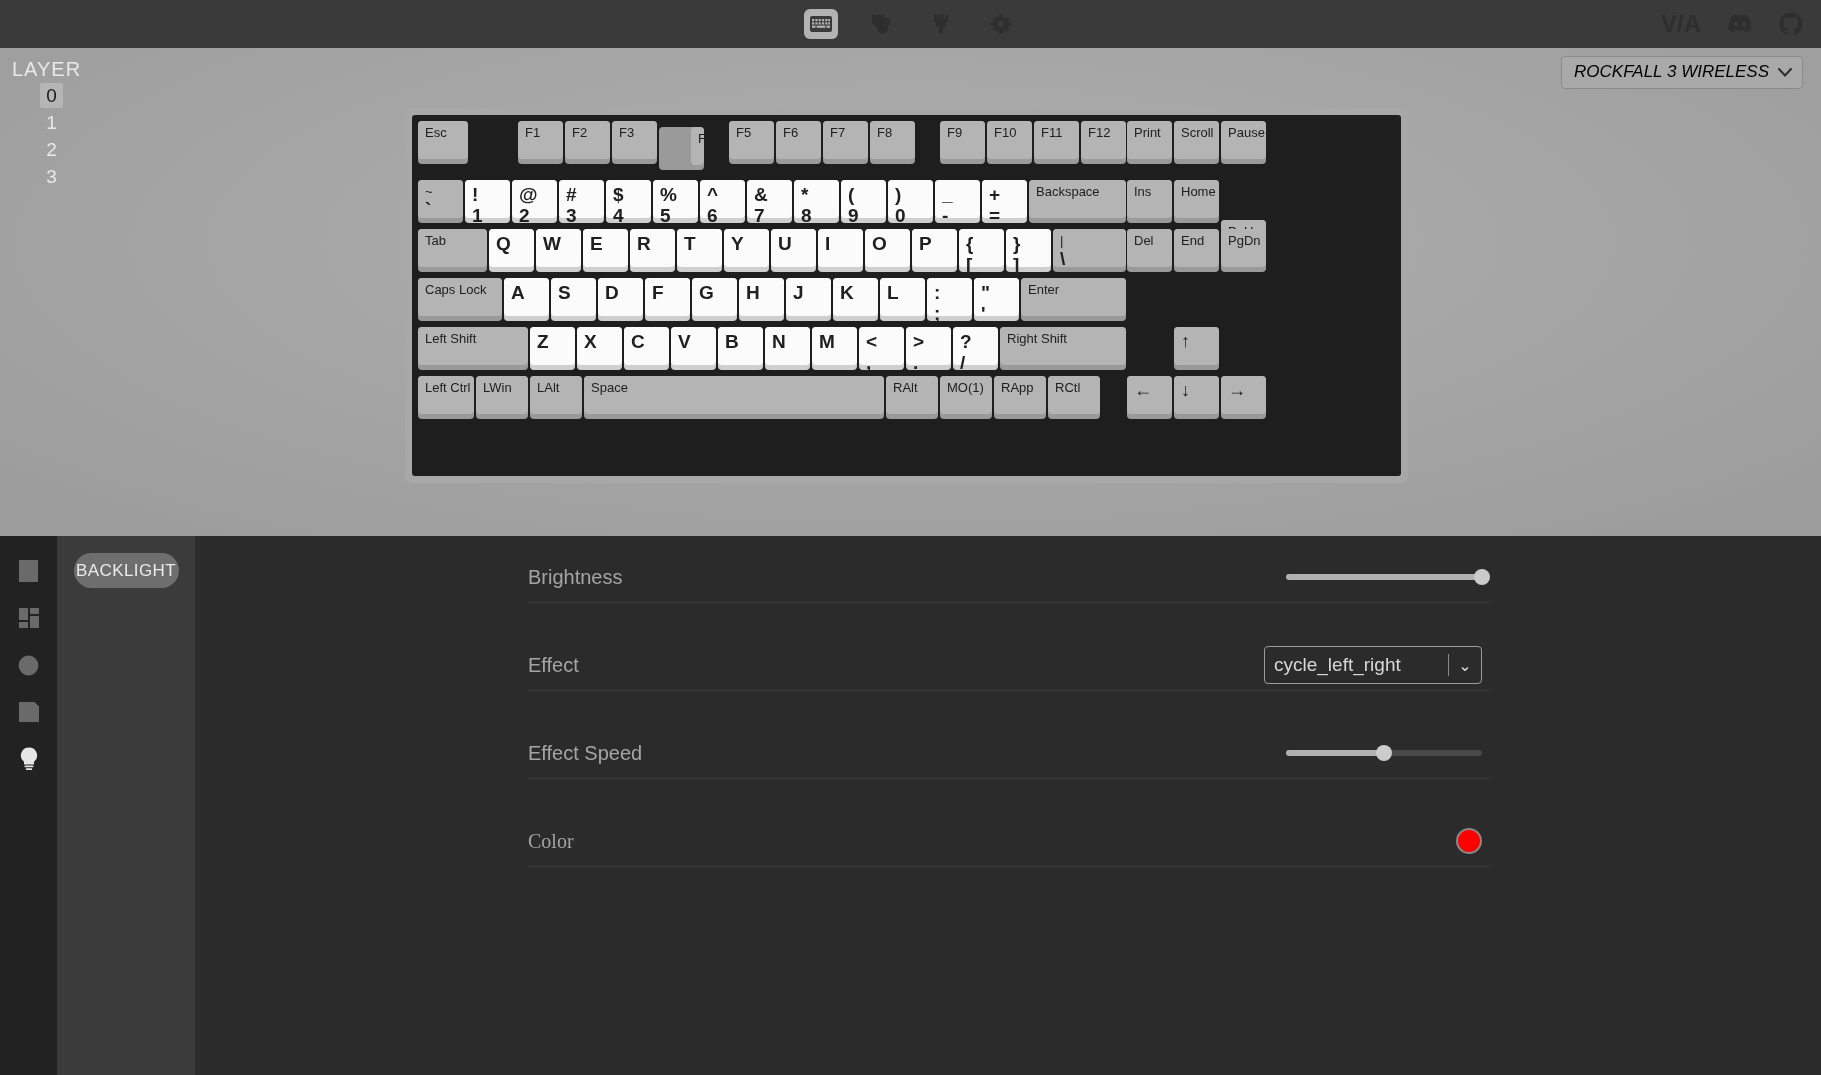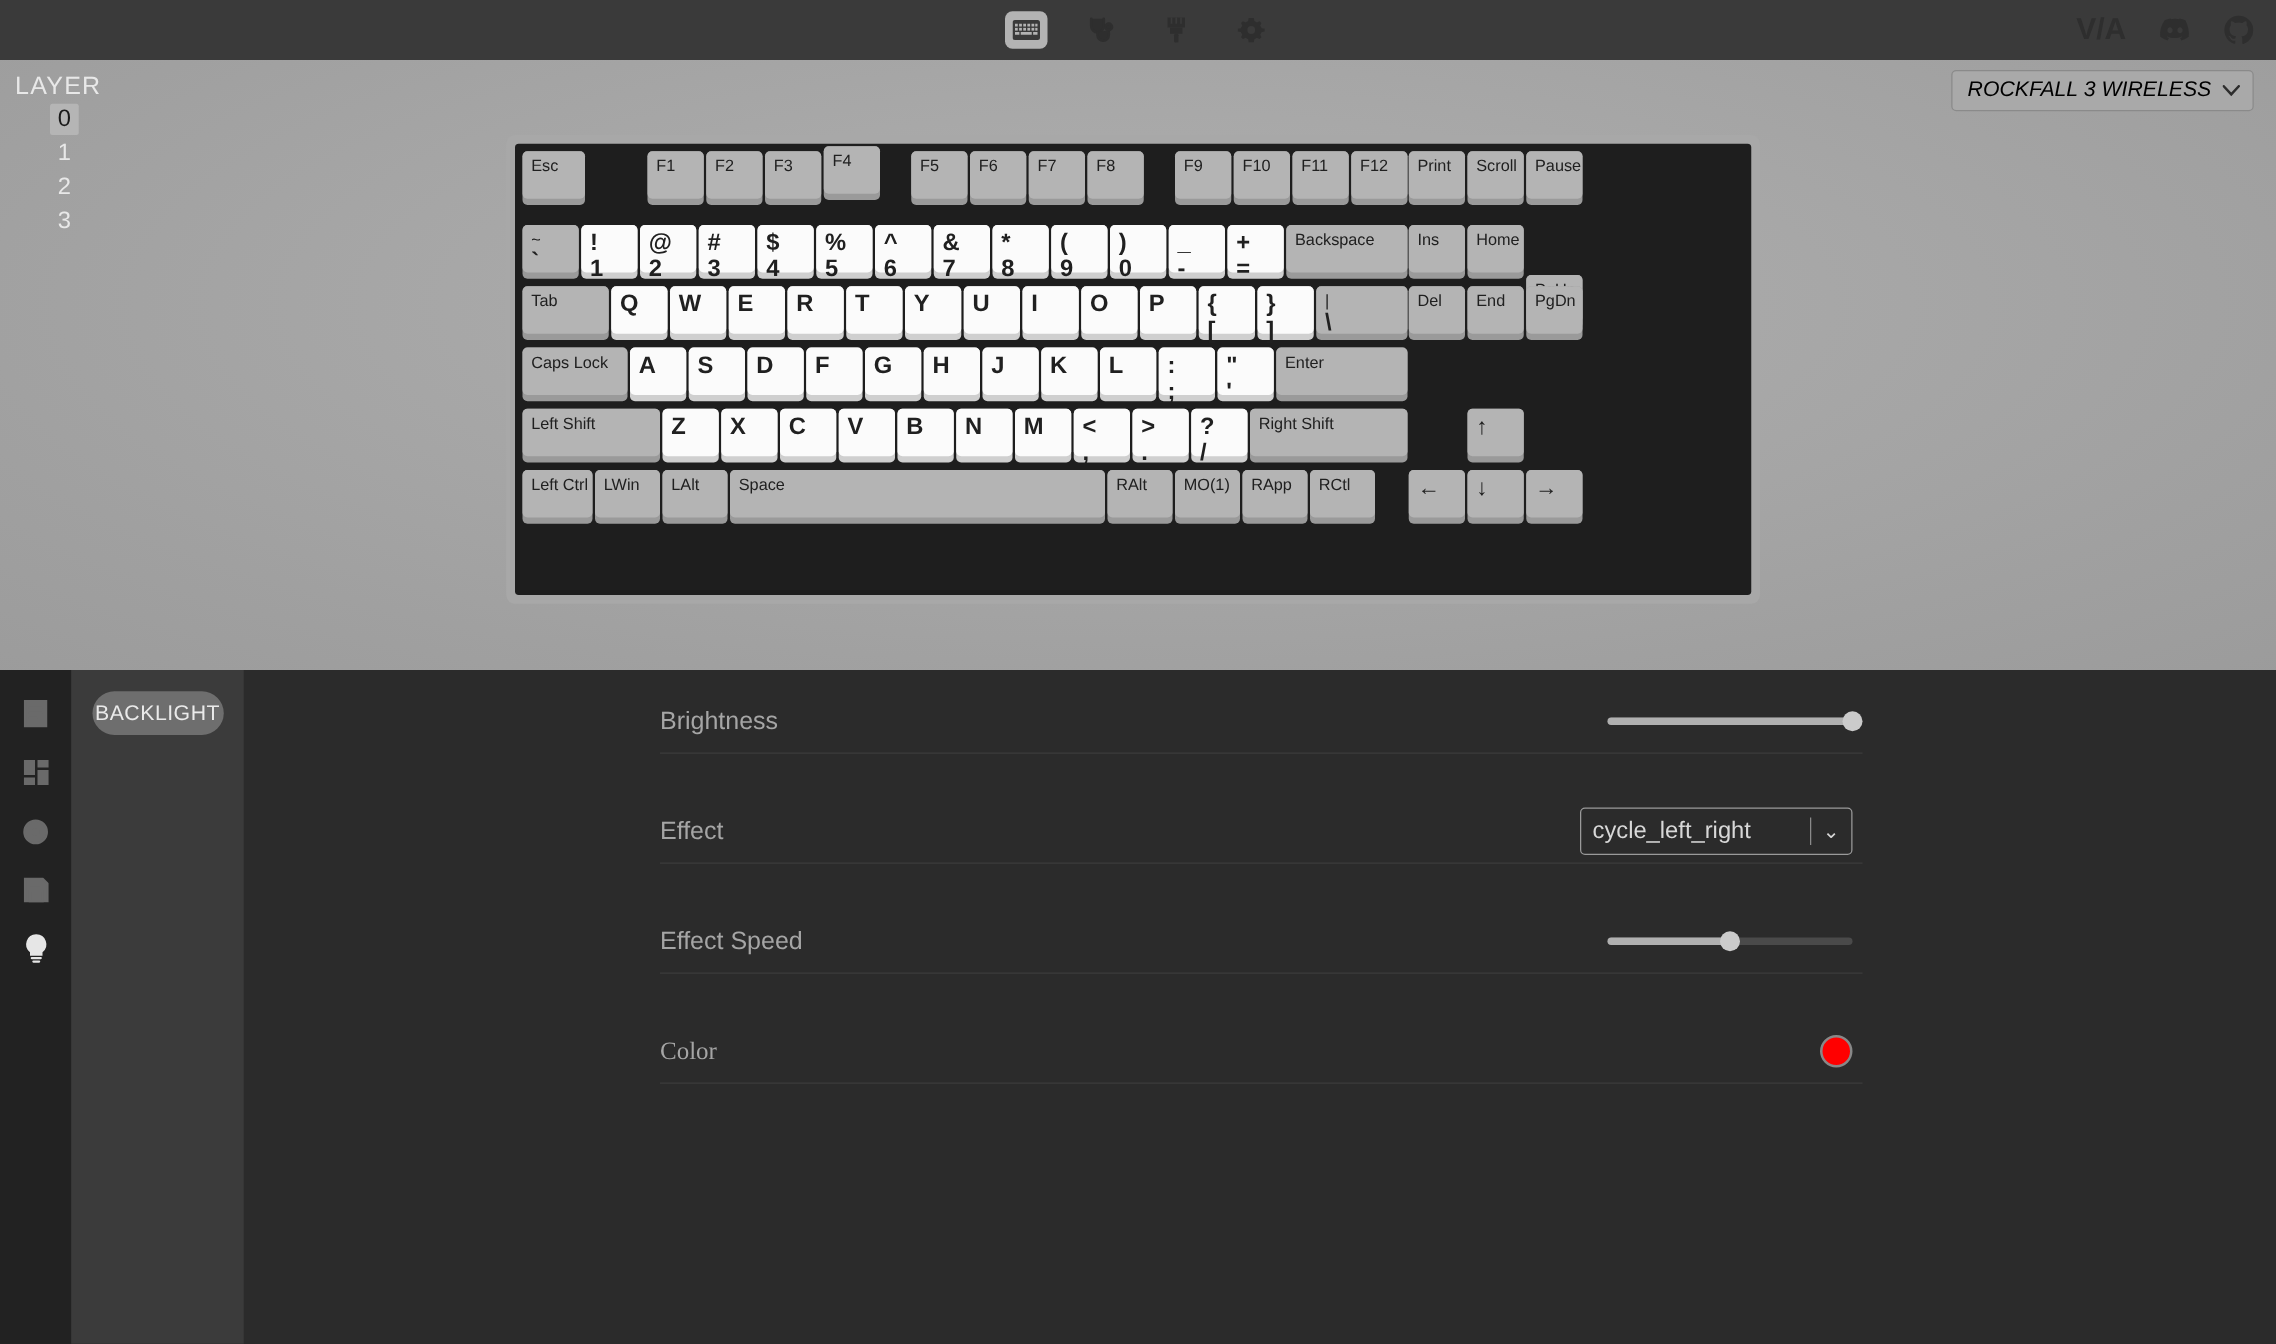--- a/index.html
+++ b/index.html
@@ -312,21 +312,21 @@
         <div class="key" style="left: 153px; top: 6px; width: 45px; height: 43px;">
           <div class="cap">
             <div class="lbl">F2</div>
           </div>
         </div>
         <div class="key" style="left: 200px; top: 6px; width: 45px; height: 43px;">
           <div class="cap">
             <div class="lbl">F3</div>
           </div>
         </div>
-        <div class="key" style="left: 247px; top: 2px; width: 45px; height: 43px;">
+        <div class="key" style="left: 247px; top: 12px; width: 45px; height: 43px; padding-left: 32px;">
           <div class="cap">
             <div class="lbl">F4</div>
           </div>
         </div>
         <div class="key" style="left: 317px; top: 6px; width: 45px; height: 43px;">
           <div class="cap">
             <div class="lbl">F5</div>
           </div>
         </div>
         <div class="key" style="left: 364px; top: 6px; width: 45px; height: 43px;">

